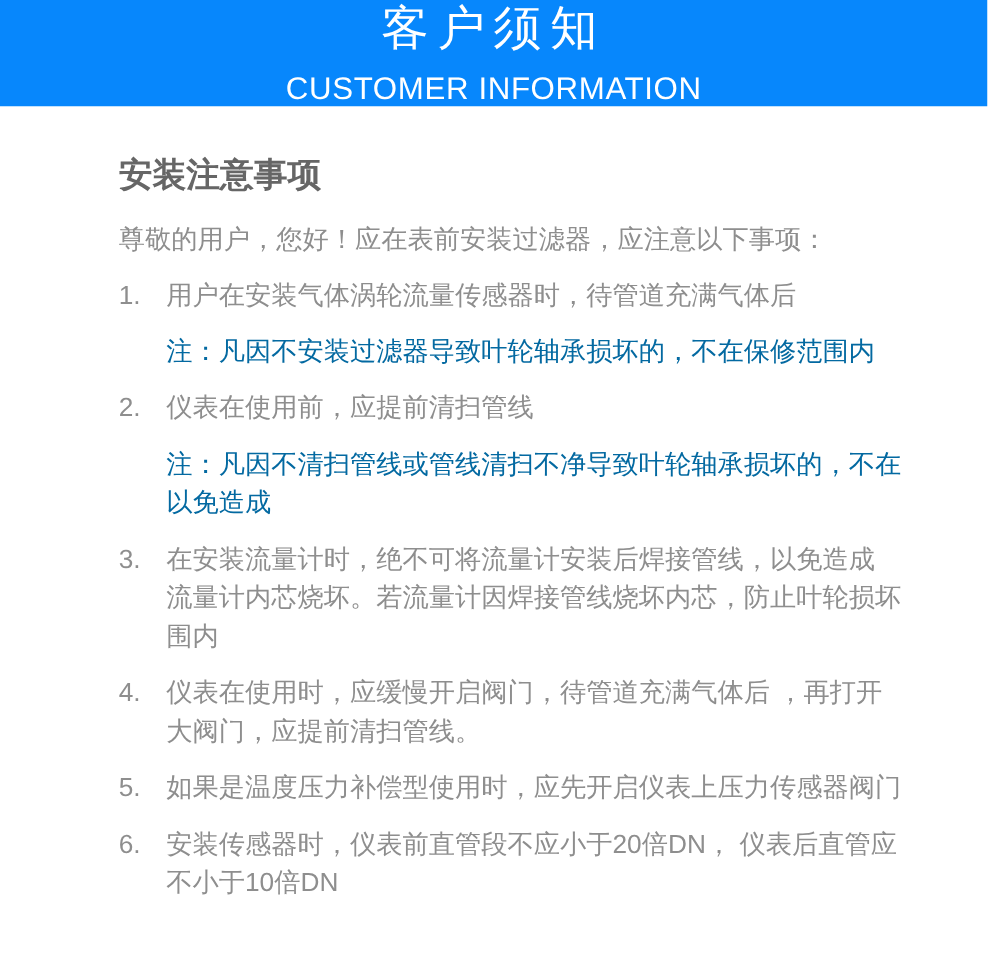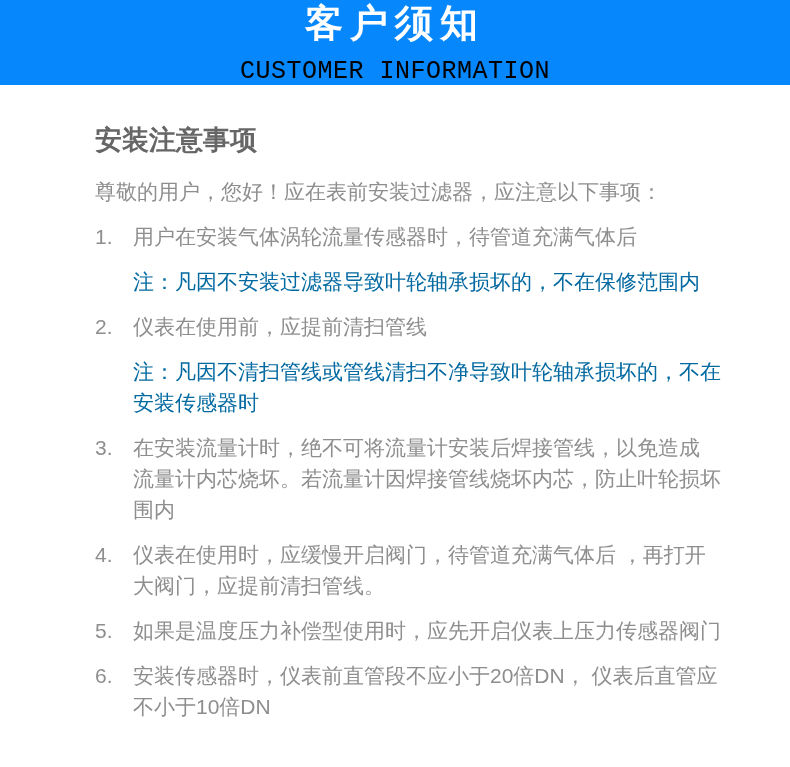--- a/index.html
+++ b/index.html
@@ -17,31 +17,30 @@
     background: #0787fc;
     display: flex;
     flex-direction: column;
     align-items: center;
     justify-content: center;
     padding-top: 4px;
   }
   .banner-title {
     color: #ffffff;
     font-size: 38px;
-    font-weight: bold;
+    font-weight: normal;
     letter-spacing: 7px;
     line-height: 1.1;
   }
   .banner-subtitle {
-    color: #000000;
+    color: #ffffff;
     font-size: 25px;
     font-weight: normal;
     letter-spacing: 0.5px;
     margin-top: 12px;
-    font-family: Liberation Mono, monospace;
   }
 
   
   .content {
     padding: 39px 45px 0 95px;
   }
   .section-heading {
     font-size: 27px;
     font-weight: bold;
     color: #666666;
@@ -94,21 +93,21 @@
     <span class="num">1.</span>
     <span class="txt">用户在安装气体涡轮流量传感器时，待管道充满气体后</span>
   </div>
   <div class="note">注：凡因不安装过滤器导致叶轮轴承损坏的，不在保修范围内</div>
 
   <div class="item">
     <span class="num">2.</span>
     <span class="txt">仪表在使用前，应提前清扫管线</span>
   </div>
   <div class="note">注：凡因不清扫管线或管线清扫不净导致叶轮轴承损坏的，不在
-安装传感器时</div>
+以免造成</div>
 
   <div class="item">
     <span class="num">3.</span>
     <span class="txt">在安装流量计时，绝不可将流量计安装后焊接管线，以免造成
 流量计内芯烧坏。若流量计因焊接管线烧坏内芯，防止叶轮损坏
 围内</span>
   </div>
 
   <div class="item">
     <span class="num">4.</span>

